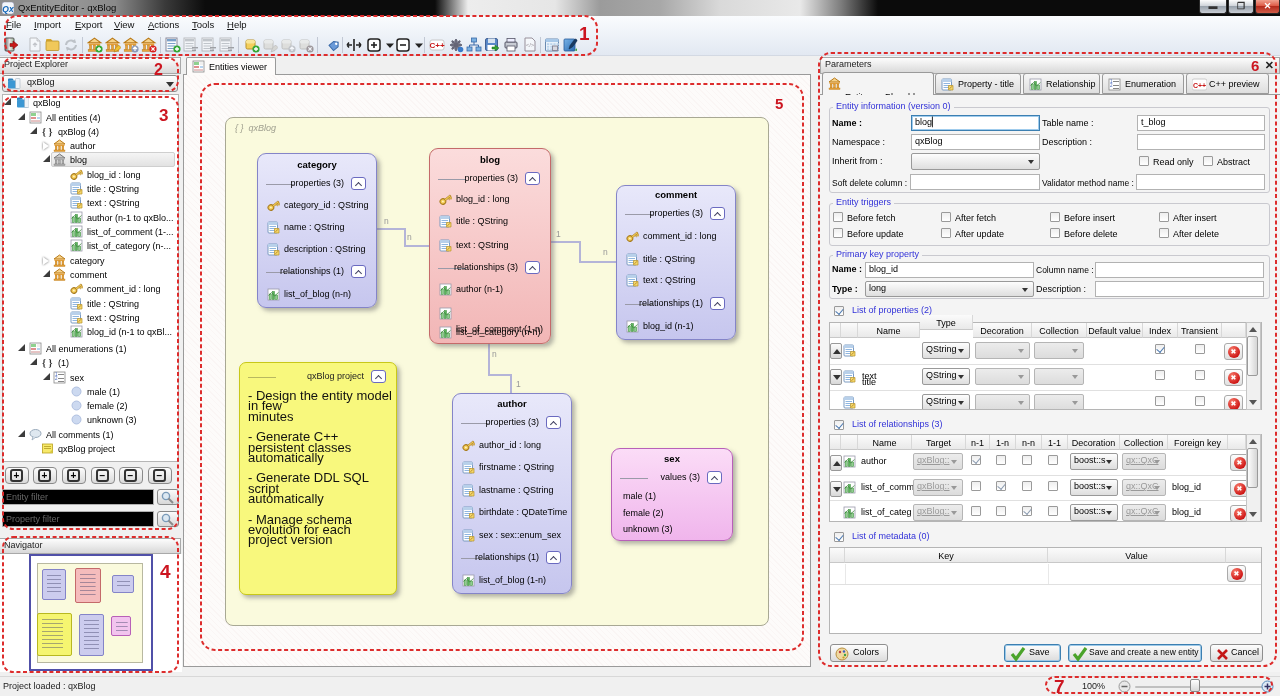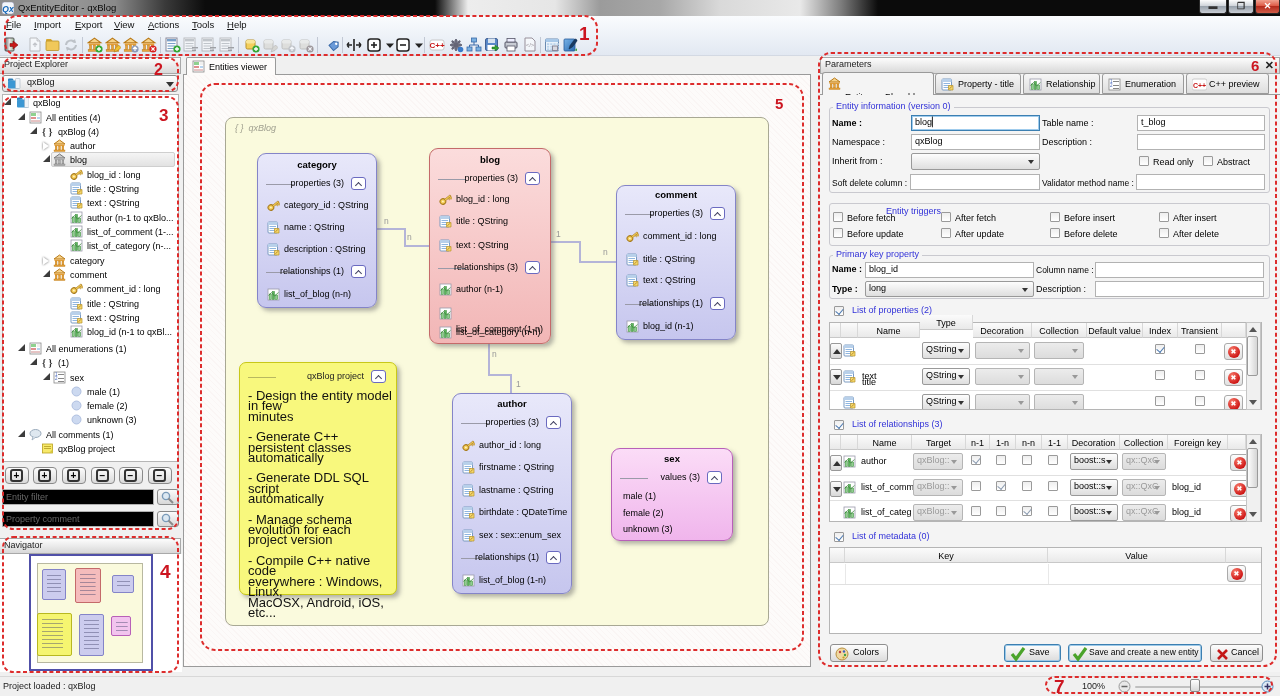--- a/index.html
+++ b/index.html
@@ -33,21 +33,21 @@
 .sectbtn { position:absolute; right:3px; top:-1px; width:15px; height:13px; background:#fff; border:1px solid #6a6ac0; border-radius:3px; }
 .sectbtn:after { content:""; position:absolute; left:3.5px; top:4.5px; width:4px; height:4px; border-left:1.6px solid #404060; border-top:1.6px solid #404060; transform:rotate(45deg); }
 .crow { position:absolute; height:14px; white-space:nowrap; }
 .crow svg { position:absolute; left:0; top:-1px; }
 .crow .tx { position:absolute; left:17px; top:0; }
 .connlbl { position:absolute; font-size:8.5px; color:#999; z-index:2; }
 .rlabel { position:absolute; color:#000; white-space:nowrap; }
 .rbold { font-weight:bold; }
 .rinput { position:absolute; background:#fff; border:1px solid #b2b2b2; padding:1px 0 0 3px; color:#000; }
 .rcombo { position:absolute; background:linear-gradient(#fdfdfd,#dedede); border:1px solid #999; border-radius:2px; padding:1px 0 0 3px; color:#000; }
-.rcombo.dis { background:linear-gradient(#ececec,#dcdcdc); color:#9a9a9a; border-color:#b5b5b5; }
+.rcombo.dis { background:linear-gradient(#ececec,#dcdcdc); color:#9a9a9a; border-color:#b5b5b5;text-decoration:underline; }
 .caret { position:absolute; width:0; height:0; border-left:3.5px solid transparent; border-right:3.5px solid transparent; border-top:4px solid #333; }
 .caret.dis { border-top-color:#999; }
 .groupbox { position:absolute; border:1px solid #c9c9cf; border-radius:3px; }
 .gtitle { position:absolute; color:#3232d8; background:#f4f4f4; padding:0 3px; white-space:nowrap; }
 .cb { position:absolute; width:10px; height:10px; background:#fff; border:1px solid #9a9a9a; border-radius:1px; }
 .cb.shade { background:linear-gradient(#eee,#fff); }
 .cb.checked:after { content:""; position:absolute; left:2px; top:0px; width:3.5px; height:6px; border-right:1.8px solid #4a78b0; border-bottom:1.8px solid #4a78b0; transform:rotate(40deg); }
 .cb.checked.graychk:after { border-color:#8a9ab0; }
 .tab { position:absolute; top:73px; height:21px; background:linear-gradient(#f6f6f6,#dedede); border:1px solid #9a9a9a; border-radius:3px 3px 0 0; padding:5px 4px 0 22px; white-space:nowrap; font-size:9px; overflow:hidden; }
 .tab.active { top:72px; background:#f4f4f4; height:23px; border-bottom:none; z-index:4; padding-top:19px; }
@@ -551,21 +551,21 @@
     <div style="position:absolute;left:4px;top:1px;width:13px;height:13px;border:2px solid #333;border-radius:3px;text-align:center;line-height:9px;font-weight:bold;font-size:10px;">−</div>
   </div>
 <div class="sqbtn" style="left:148px;top:467px;">
     <div style="position:absolute;left:4px;top:1px;width:13px;height:13px;border:2px solid #333;border-radius:3px;text-align:center;line-height:9px;font-weight:bold;font-size:10px;">−</div>
   </div>
 <div class="abs filt" style="left:2px;top:489px;width:152px;height:16px;">Entity filter</div>
 <div class="abs searchbtn" style="left:157px;top:489px;"><svg style="" width="20" height="14" viewBox="0 0 20 14">
       <circle cx="8" cy="6" r="3.6" fill="#dce8f2" stroke="#7a9ab8" stroke-width="1.4"></circle>
       <line x1="10.5" y1="8.5" x2="15" y2="13" stroke="#8a8a8a" stroke-width="2"></line>
     </svg></div>
-<div class="abs filt" style="left:2px;top:511px;width:152px;height:16px;">Property comment</div>
+<div class="abs filt" style="left:2px;top:511px;width:152px;height:16px;">Property filter</div>
 <div class="abs searchbtn" style="left:157px;top:511px;"><svg style="" width="20" height="14" viewBox="0 0 20 14">
       <circle cx="8" cy="6" r="3.6" fill="#dce8f2" stroke="#7a9ab8" stroke-width="1.4"></circle>
       <line x1="10.5" y1="8.5" x2="15" y2="13" stroke="#8a8a8a" stroke-width="2"></line>
     </svg></div>
 <div class="abs phead" style="left:0;top:538px;width:181px;height:16px;border-left:none;">Navigator</div>
 <div class="abs" style="left:0;top:554px;width:182px;height:118px;background:#fff;"></div>
 <div class="abs" style="left:29px;top:554px;width:124px;height:117px;background:#fff;border:2px solid #5050a8;">
 <div class="mini" style="left:6px;top:7px;width:106px;height:100px;background:#fafadd;border:1px solid #b8b8a0;"></div>
 <div class="mini" style="left:11px;top:13px;width:24px;height:31px;background:#ccccee;border:1px solid #8484c8;border-radius:2px;background-image:repeating-linear-gradient(to bottom, rgba(70,70,110,.45) 0px, rgba(70,70,110,.45) 1px, transparent 1px, transparent 4px);background-size:65% calc(100% - 9px);background-position:4px 5px;background-repeat:no-repeat;"></div>
 <div class="mini" style="left:44px;top:12px;width:26px;height:35px;background:#f5bcbc;border:1px solid #c46a6a;border-radius:2px;background-image:repeating-linear-gradient(to bottom, rgba(70,70,110,.45) 0px, rgba(70,70,110,.45) 1px, transparent 1px, transparent 4px);background-size:65% calc(100% - 9px);background-position:4px 5px;background-repeat:no-repeat;"></div>
@@ -900,21 +900,20 @@
 <div class="sect" style="top:8px;left:7px;right:7px;">
       <div class="line" style="background:#b8b860;"></div>
       <div class="stxt" style="right:25px;font-size:9px;color:#222;">qxBlog project</div>
       <div class="sectbtn"></div>
     </div>
 <div style="position:absolute;left:8px;top:28px;right:0;line-height:10.4px;color:#111;font-size:13px;">
 <p style="margin-bottom:10px;">- Design the entity model in few<br>minutes</p>
 <p style="margin-bottom:10px;">- Generate C++ persistent classes<br>automatically</p>
 <p style="margin-bottom:10px;">- Generate DDL SQL script<br>automatically</p>
 <p style="margin-bottom:10px;">- Manage schema evolution for each<br>project version</p>
-<p style="margin-bottom:10px;">- Compile C++ native code<br>everywhere : Windows, Linux,<br>MacOSX, Android, iOS, etc...</p>
 </div>
   </div>
 <div class="abs" style="left:820px;top:56px;width:460px;height:616px;background:#f4f4f4;"></div>
 <div class="abs phead" style="left:820px;top:57px;width:460px;height:17px;">Parameters<span style="position:absolute;right:5px;top:1px;color:#222;font-size:11px;font-weight:bold;">✕</span></div>
 <div class="abs" style="left:820px;top:94px;width:460px;height:1px;background:#9a9a9a;z-index:3;"></div>
 <div class="tab active" style="left:822px;width:112px;"><span style="position:absolute;left:5px;top:4px;"><svg style="" width="13" height="13" viewBox="0 0 13 13">
         <path d="M1 5 L6.5 1 L12 5 Z" fill="#f6d28a" stroke="#b97a18" stroke-width="1"></path>
 <rect x="1.5" y="5.5" width="10" height="1.5" fill="#e8a33d"></rect>
 <rect x="2.2" y="7" width="1.8" height="4" fill="#e8a33d" stroke="#b97a18" stroke-width=".4"></rect>
 <rect x="5.6" y="7" width="1.8" height="4" fill="#e8a33d" stroke="#b97a18" stroke-width=".4"></rect>
@@ -965,21 +964,21 @@
   </div>
 <div class="cb shade" style="left:1139px;top:156px;"></div>
 <div class="rlabel" style="left:1153px;top:157px;">Read only</div>
 <div class="cb shade" style="left:1203px;top:156px;"></div>
 <div class="rlabel" style="left:1217px;top:157px;">Abstract</div>
 <div class="rlabel" style="left:832px;top:178px;font-size:8.5px;">Soft delete column :</div>
 <div class="rinput" style="left:910px;top:174px;width:130px;height:16px;"></div>
 <div class="rlabel" style="left:1042px;top:178px;font-size:8.5px;">Validator method name :</div>
 <div class="rinput" style="left:1136px;top:174px;width:129px;height:16px;"></div>
 <div class="groupbox" style="left:829px;top:203px;width:441px;height:43px;"></div>
-<div class="gtitle" style="left:883px;top:197px;margin-top:9px;">Entity triggers</div>
+<div class="gtitle" style="left:833px;top:197px;">Entity triggers</div>
 <div class="cb shade" style="left:833px;top:212px;"></div>
 <div class="rlabel" style="left:847px;top:213px;">Before fetch</div>
 <div class="cb shade" style="left:941px;top:212px;"></div>
 <div class="rlabel" style="left:955px;top:213px;">After fetch</div>
 <div class="cb shade" style="left:1050px;top:212px;"></div>
 <div class="rlabel" style="left:1064px;top:213px;">Before insert</div>
 <div class="cb shade" style="left:1159px;top:212px;"></div>
 <div class="rlabel" style="left:1173px;top:213px;">After insert</div>
 <div class="cb shade" style="left:833px;top:228px;"></div>
 <div class="rlabel" style="left:847px;top:229px;">Before update</div>

